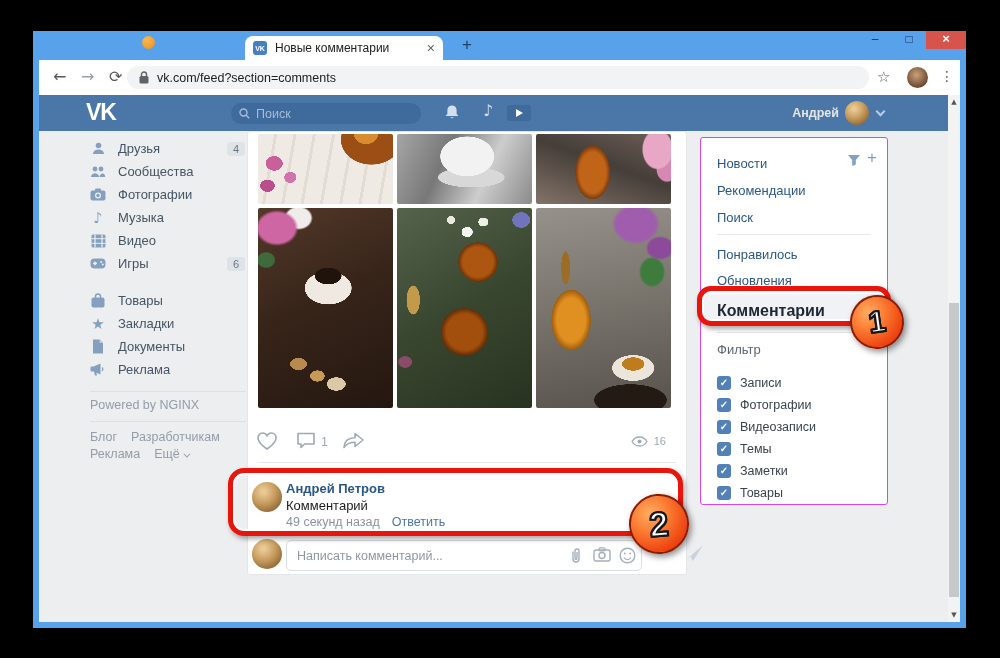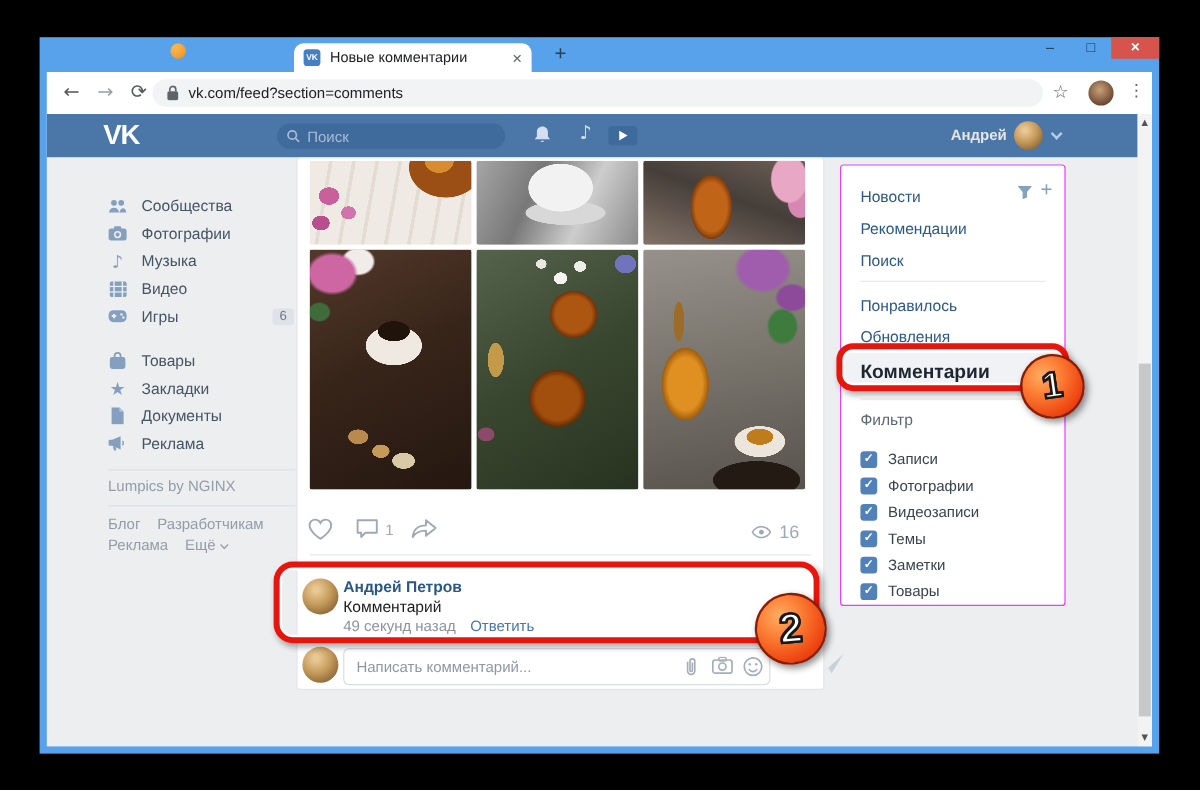--- a/index.html
+++ b/index.html
@@ -119,21 +119,21 @@
     radial-gradient(26px 40px at 26% 56%, #e09020 0 55%, #a15d0e 75%, transparent 76%),
     radial-gradient(8px 30px at 22% 30%, #9c6d28 0 55%, transparent 56%),
     radial-gradient(20px 12px at 72% 78%, #bf7c1c 0 55%, transparent 56%),
     radial-gradient(36px 22px at 72% 80%, #ece5db 0 58%, transparent 59%),
     radial-gradient(60px 26px at 70% 96%, #231a14 0 60%, transparent 61%),
     linear-gradient(170deg, #96918a 0%, #7a756d 45%, #57524b 100%); }
 
   .actionbar { position:absolute; left:0; top:296px; width:440px; height:30px; }
   .ab-ic { position:absolute; top:3px; cursor:pointer; }
   .ab-count { position:absolute; top:7px; font-size:12.5px; color:#9fa9b5; }
-  .views { position:absolute; right:22px; top:7px; font-size:15px; color:#9fa9b5; display:flex; align-items:center; gap:6px; }
+  .views { position:absolute; right:22px; top:7px; font-size:11px; color:#9fa9b5; display:flex; align-items:center; gap:6px; }
   .card-divider { position:absolute; left:10px; right:10px; top:330px; border-top:1px solid #e7e8ec; }
 
   .cmt-avatar { position:absolute; left:4px; width:30px; height:30px; border-radius:50%; }
   .cmt-name { position:absolute; left:38px; top:349px; font-size:13px; font-weight:bold; color:#2a5885; }
   .cmt-body { position:absolute; left:38px; top:366px; font-size:13px; color:#1d1d1f; }
   .cmt-meta { position:absolute; left:38px; top:383px; font-size:12.5px; color:#8a939e; display:flex; gap:12px; }
   .cmt-reply { color:#4a76a8; cursor:pointer; }
 
   .composer { position:absolute; left:38px; top:408px; width:356px; height:31px; background:#fff; border:1px solid #d9dee4; border-radius:5px;padding-left:44px; }
   .composer input { position:absolute; left:10px; top:1px; width:220px; height:27px; border:none; outline:none; font-size:12.5px; color:#444; font-family:"Liberation Sans",sans-serif; background:transparent; }
@@ -233,20 +233,30 @@
         <div class="huser-avatar dogava"></div>
         <div class="huser-chev"></div>
       </div>
 
       <div class="scrollbar">
         <div class="sb-up">▲</div>
         <div class="sb-thumb"></div>
         <div class="sb-down">▼</div>
       </div>
 
+      <a class="nav-item" style="top:42px">
+        <span class="nicon">
+          <svg width="15" height="15" viewBox="0 0 15 15">
+              <circle cx="7.5" cy="4.5" r="2.8" fill="#85a0bf"></circle>
+              <path d="M1.8 13c.5-3 2.9-4.4 5.7-4.4s5.2 1.4 5.7 4.4z" fill="#85a0bf"></path>
+            </svg>
+        </span>
+        <span class="nlabel">Друзья</span>
+        <span class="nbadge">4</span>
+      </a>
       <a class="nav-item" style="top:65px">
         <span class="nicon">
           <svg width="16" height="14" viewBox="0 0 16 14">
               <circle cx="5" cy="4" r="2.4" fill="#85a0bf"></circle>
               <circle cx="11" cy="4" r="2.4" fill="#85a0bf"></circle>
               <path d="M0.8 12c.4-2.6 2.3-3.8 4.2-3.8S8.8 9.4 9.2 12z" fill="#85a0bf"></path>
               <path d="M9.5 12c.3-2 1.6-3.4 3.2-3.4 1.2 0 2.2.9 2.5 3.4z" fill="#85a0bf"></path>
             </svg>
         </span>
         <span class="nlabel">Сообщества</span>
@@ -317,21 +327,21 @@
         <span class="nicon">
           <svg width="16" height="13" viewBox="0 0 16 13">
               <path d="M10.5 0.5L3.5 3.5H1.5a1 1 0 0 0-1 1v3a1 1 0 0 0 1 1h2l7 3z" fill="#85a0bf"></path>
               <path d="M4 9l1 3.5h2L6.2 9z" fill="#85a0bf"></path>
               <path d="M12 4.5c1 .8 1 2.7 0 3.5" fill="none" stroke="#85a0bf" stroke-width="1.3"></path>
             </svg>
         </span>
         <span class="nlabel">Реклама</span>
       </a>
       <div class="ln-divider" style="top:296px"></div>
-      <div class="ln-gray" style="top:303px">Lumpics by NGINX</div>
+      <div class="ln-gray" style="top:303px">Powered by NGINX</div>
       <div class="ln-divider" style="top:326px"></div>
       <div class="ln-gray ln-links" style="top:335px">
         <span>Блог</span>
         <span>Разработчикам</span>
       </div>
       <div class="ln-gray ln-links" style="top:352px">
         <span>Реклама</span>
         <span><span>Ещё</span><span class="chev-sm"></span></span>
       </div>
 

